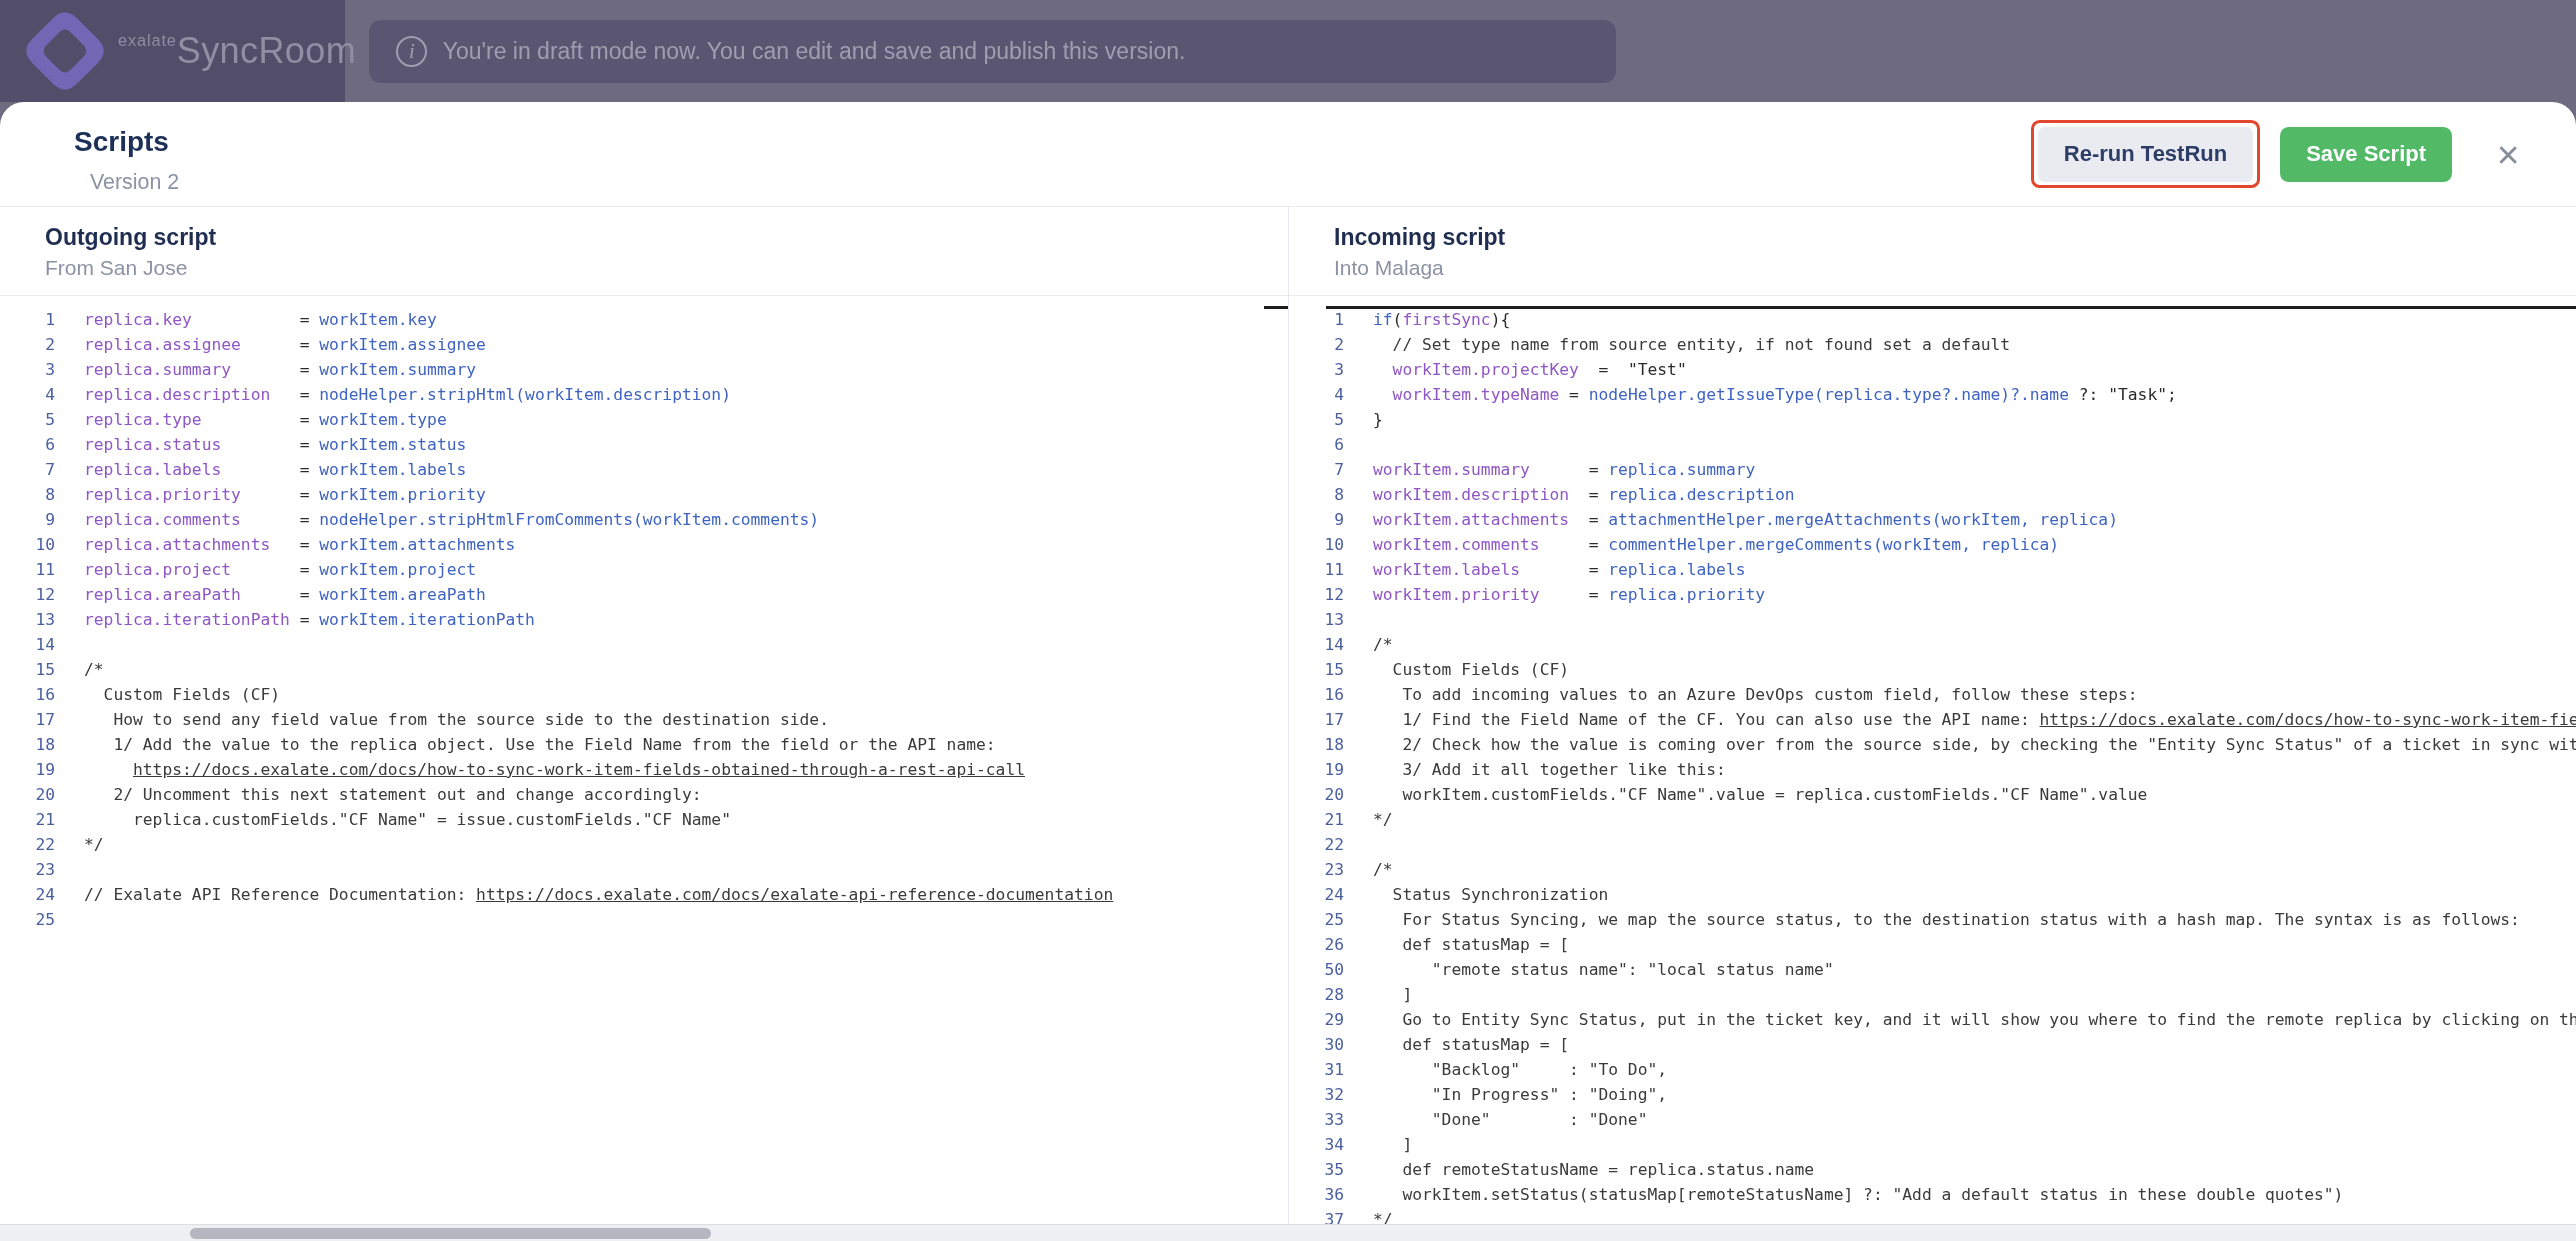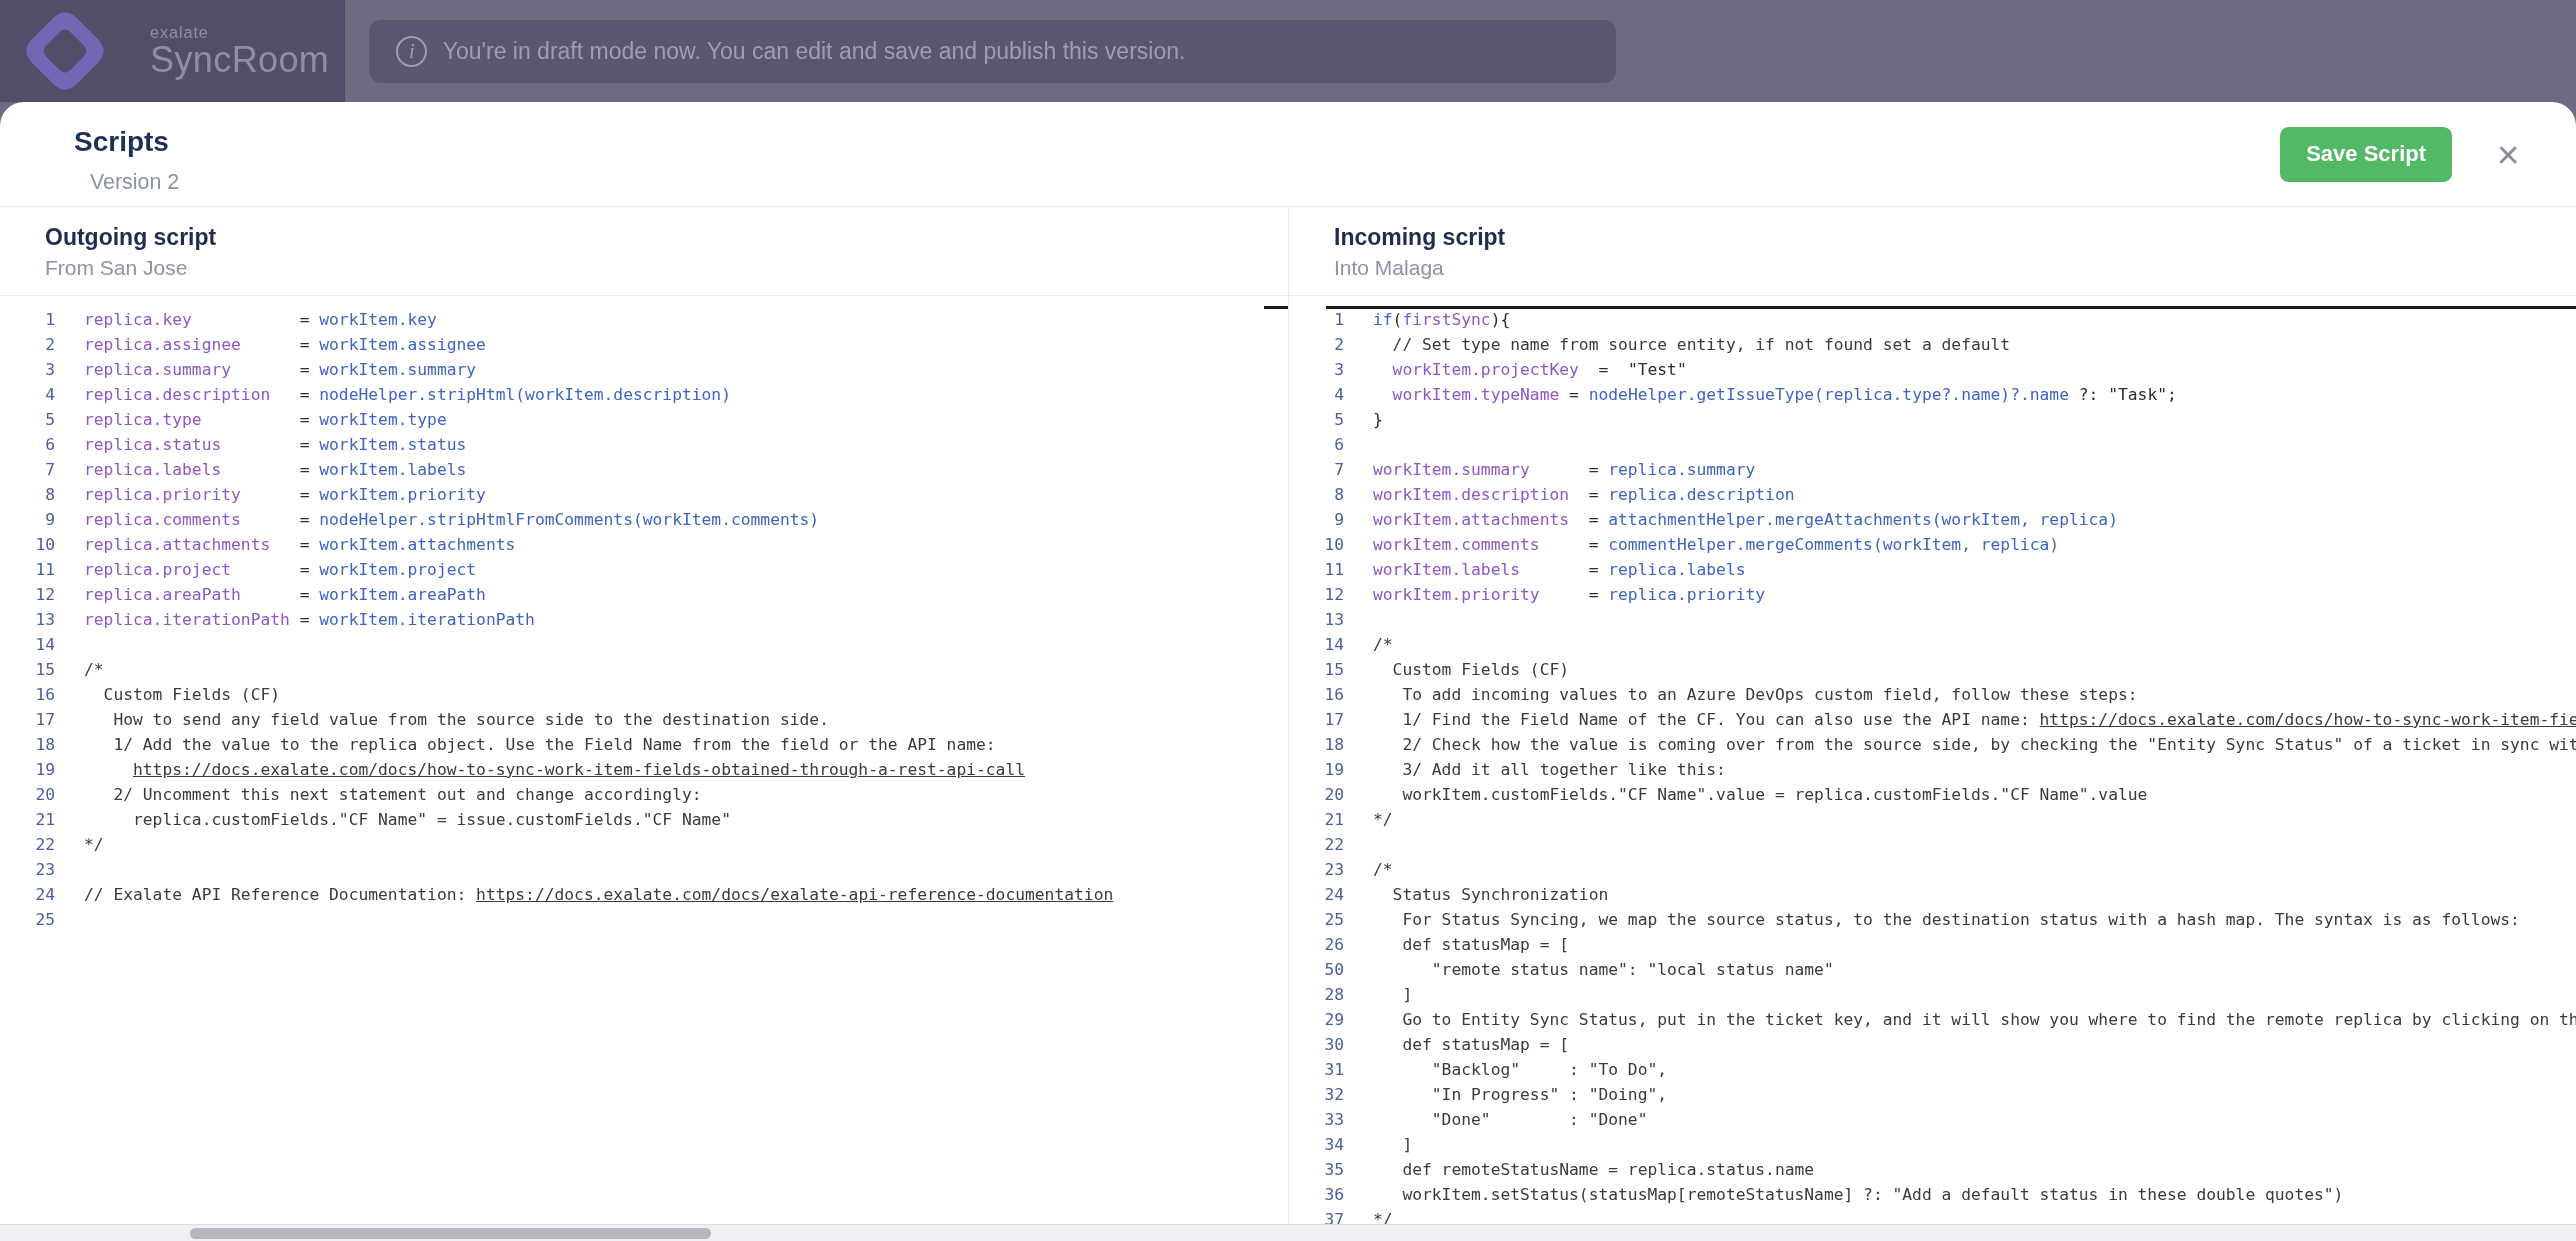--- a/index.html
+++ b/index.html
@@ -11,21 +11,21 @@
   }
   .app { position:relative; width:2576px; height:1242px; }
 
   
   .top-header { height:102px; display:flex; align-items:center; background:#6e6a80; }
   .logo-block {
     width:345px; height:102px; background:#524e69;
     display:flex; align-items:center; padding-left:29px; gap:17px; flex:none;
   }
   .logo-icon { width:72px; height:72px; opacity:.8; transform:rotate(45deg); flex:none; }
-  .logo-text { display:flex; flex-direction:column; line-height:1.05;margin-left:32px; }
+  .logo-text { display:flex; flex-direction:row; line-height:1.05; }
   .brand-small { font-size:16.3px; color:#908da2; letter-spacing:0.9px; }
   .brand-large { font-size:36px; color:#918ea4; font-weight:500; letter-spacing:0.4px; }
   .draft-banner {
     margin-left:24px; width:1247px; height:63px; background:#5a5672;
     border-radius:12px; display:flex; align-items:center; gap:15.4px;
     padding:0 27.4px; color:#a09db1; font-size:23px;
   }
   .info-icon {
     width:31px; height:31px; border-radius:50%; border:2.6px solid #a09db1;
     display:flex; align-items:center; justify-content:center;
@@ -124,20 +124,23 @@
     </div>
   </header>
 
   <main class="panel">
     <div class="panel-header">
       <div>
         <h1 class="panel-title">Scripts</h1>
         <div class="panel-subtitle">Version 2</div>
       </div>
       <div class="actions">
+        <div class="annotation">
+          <button class="btn btn-secondary">Re-run TestRun</button>
+        </div>
         <button class="btn btn-primary">Save Script</button>
         <button class="btn-close">×</button>
       </div>
     </div>
 
     <div class="editors">
 
       <section class="editor">
         <div class="editor-header">
           <h2 class="editor-title">Outgoing script</h2>

